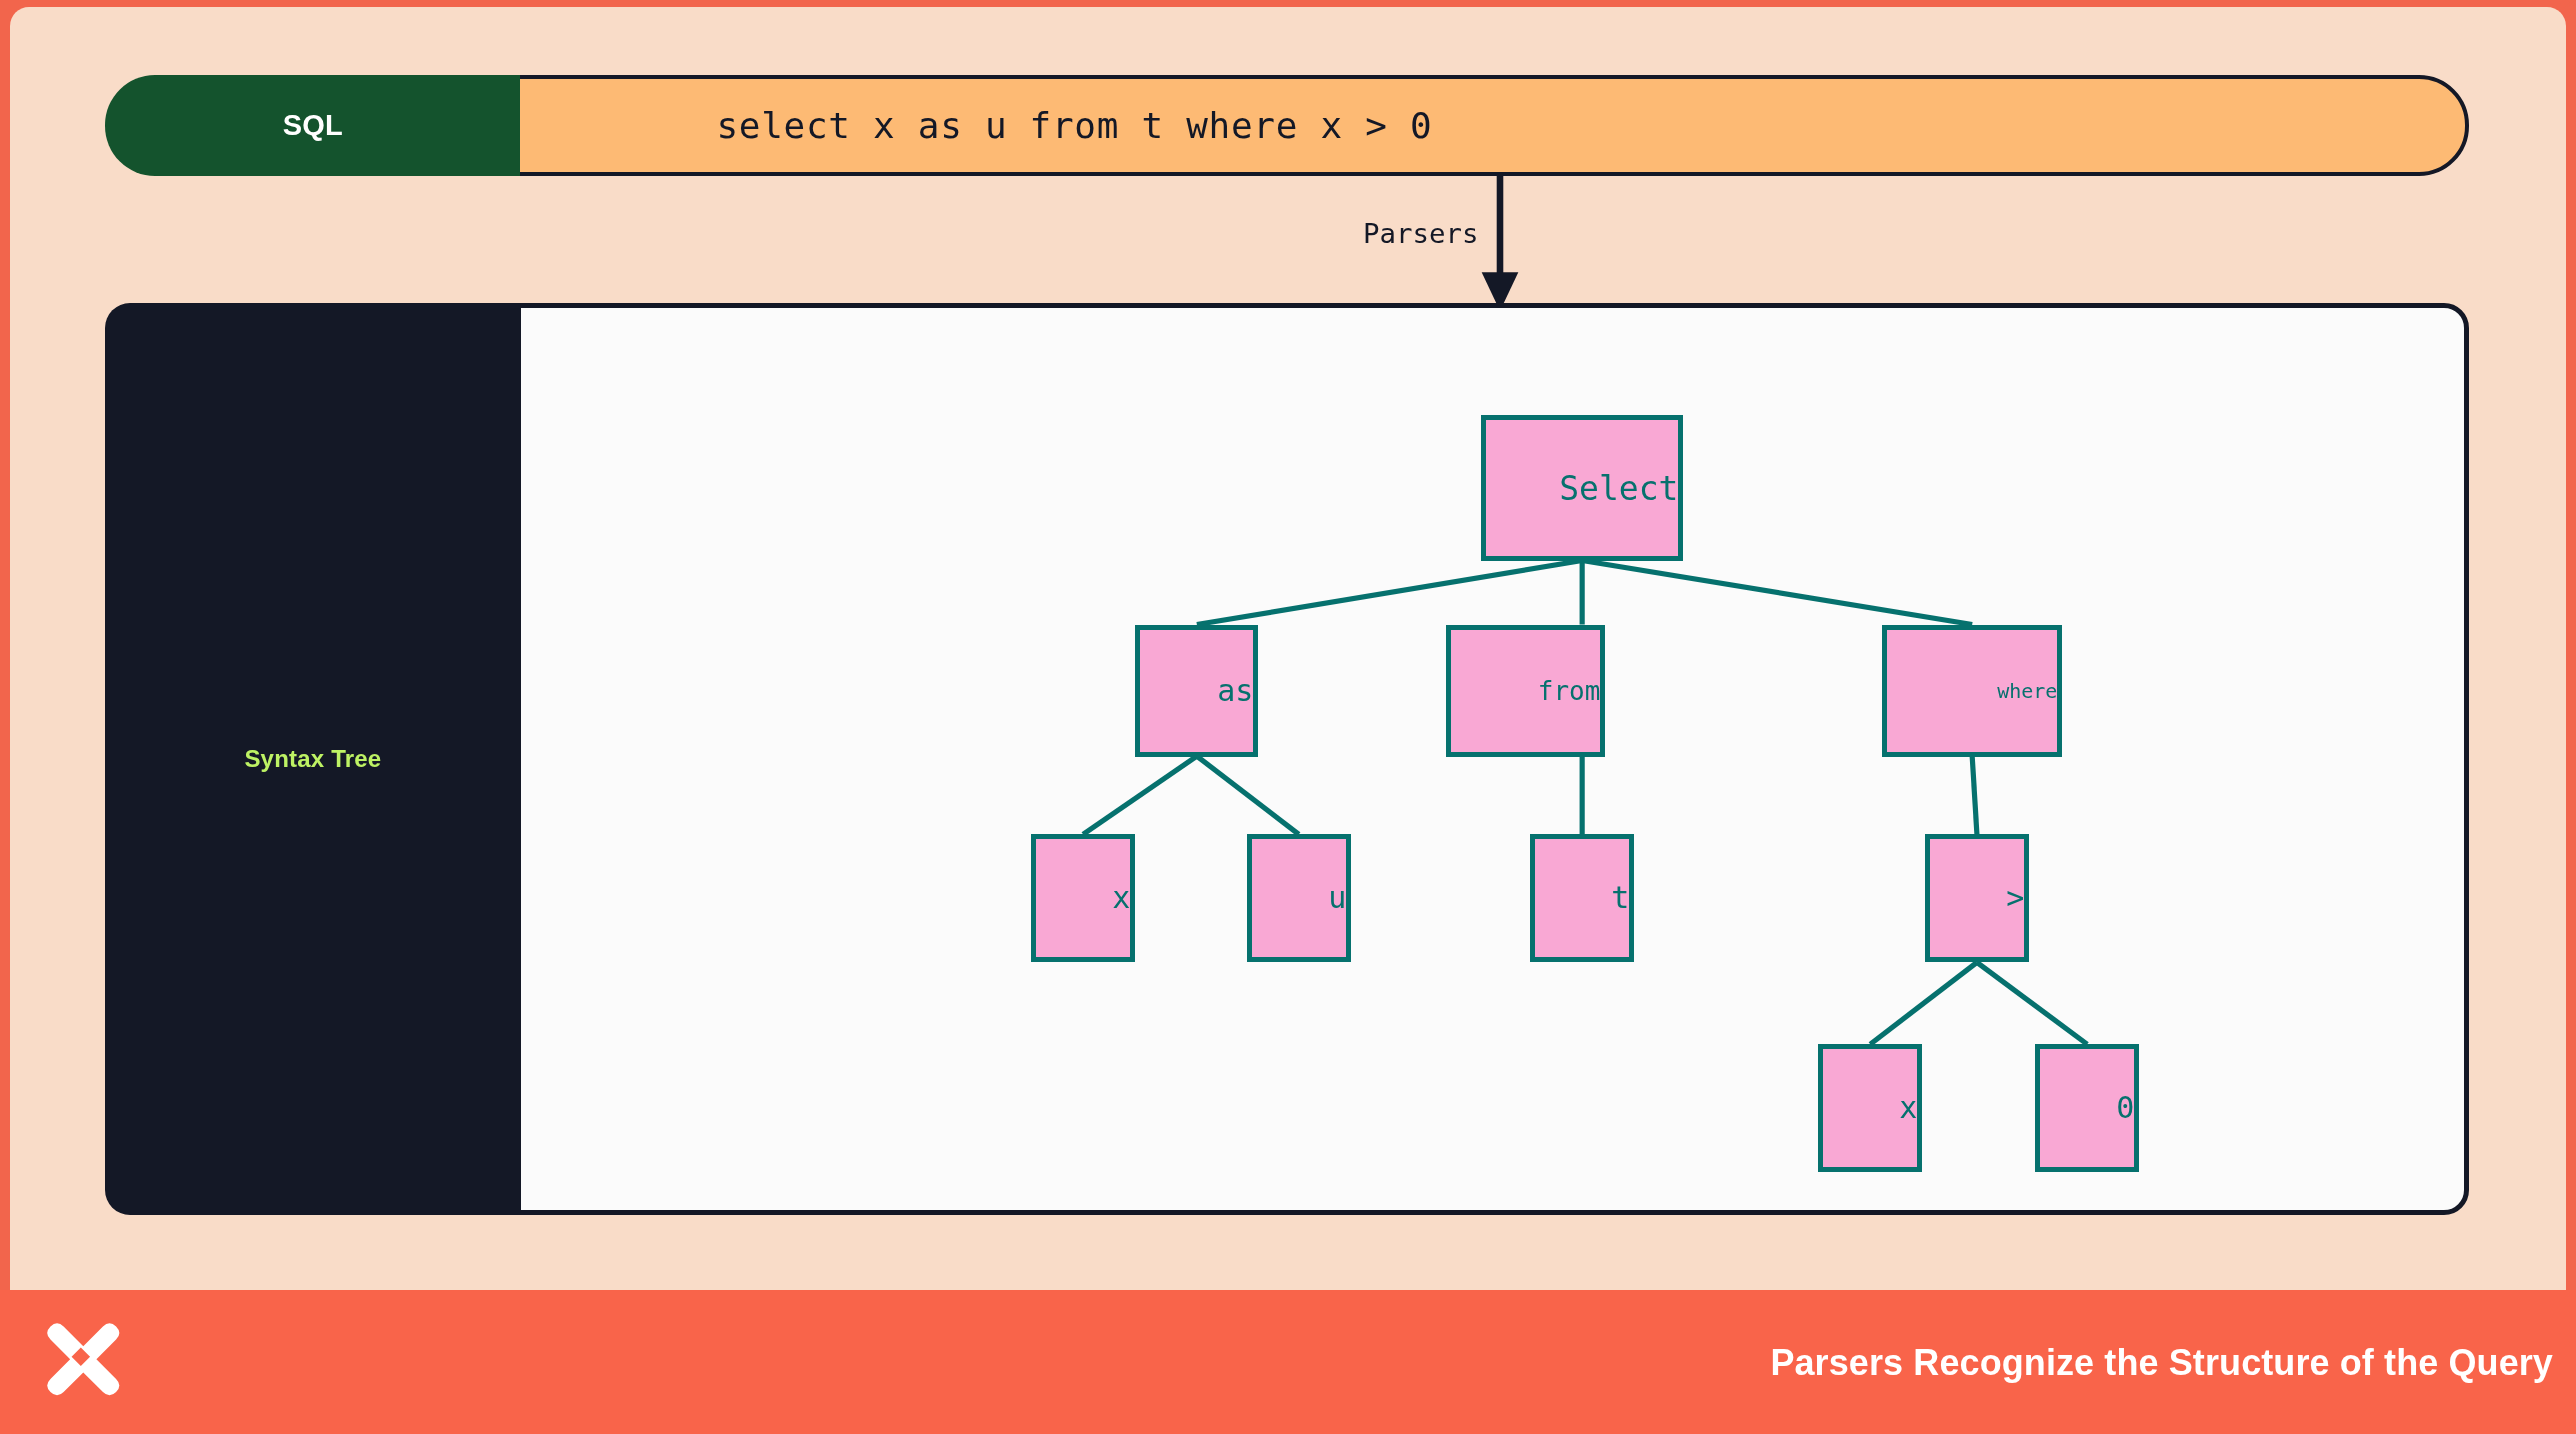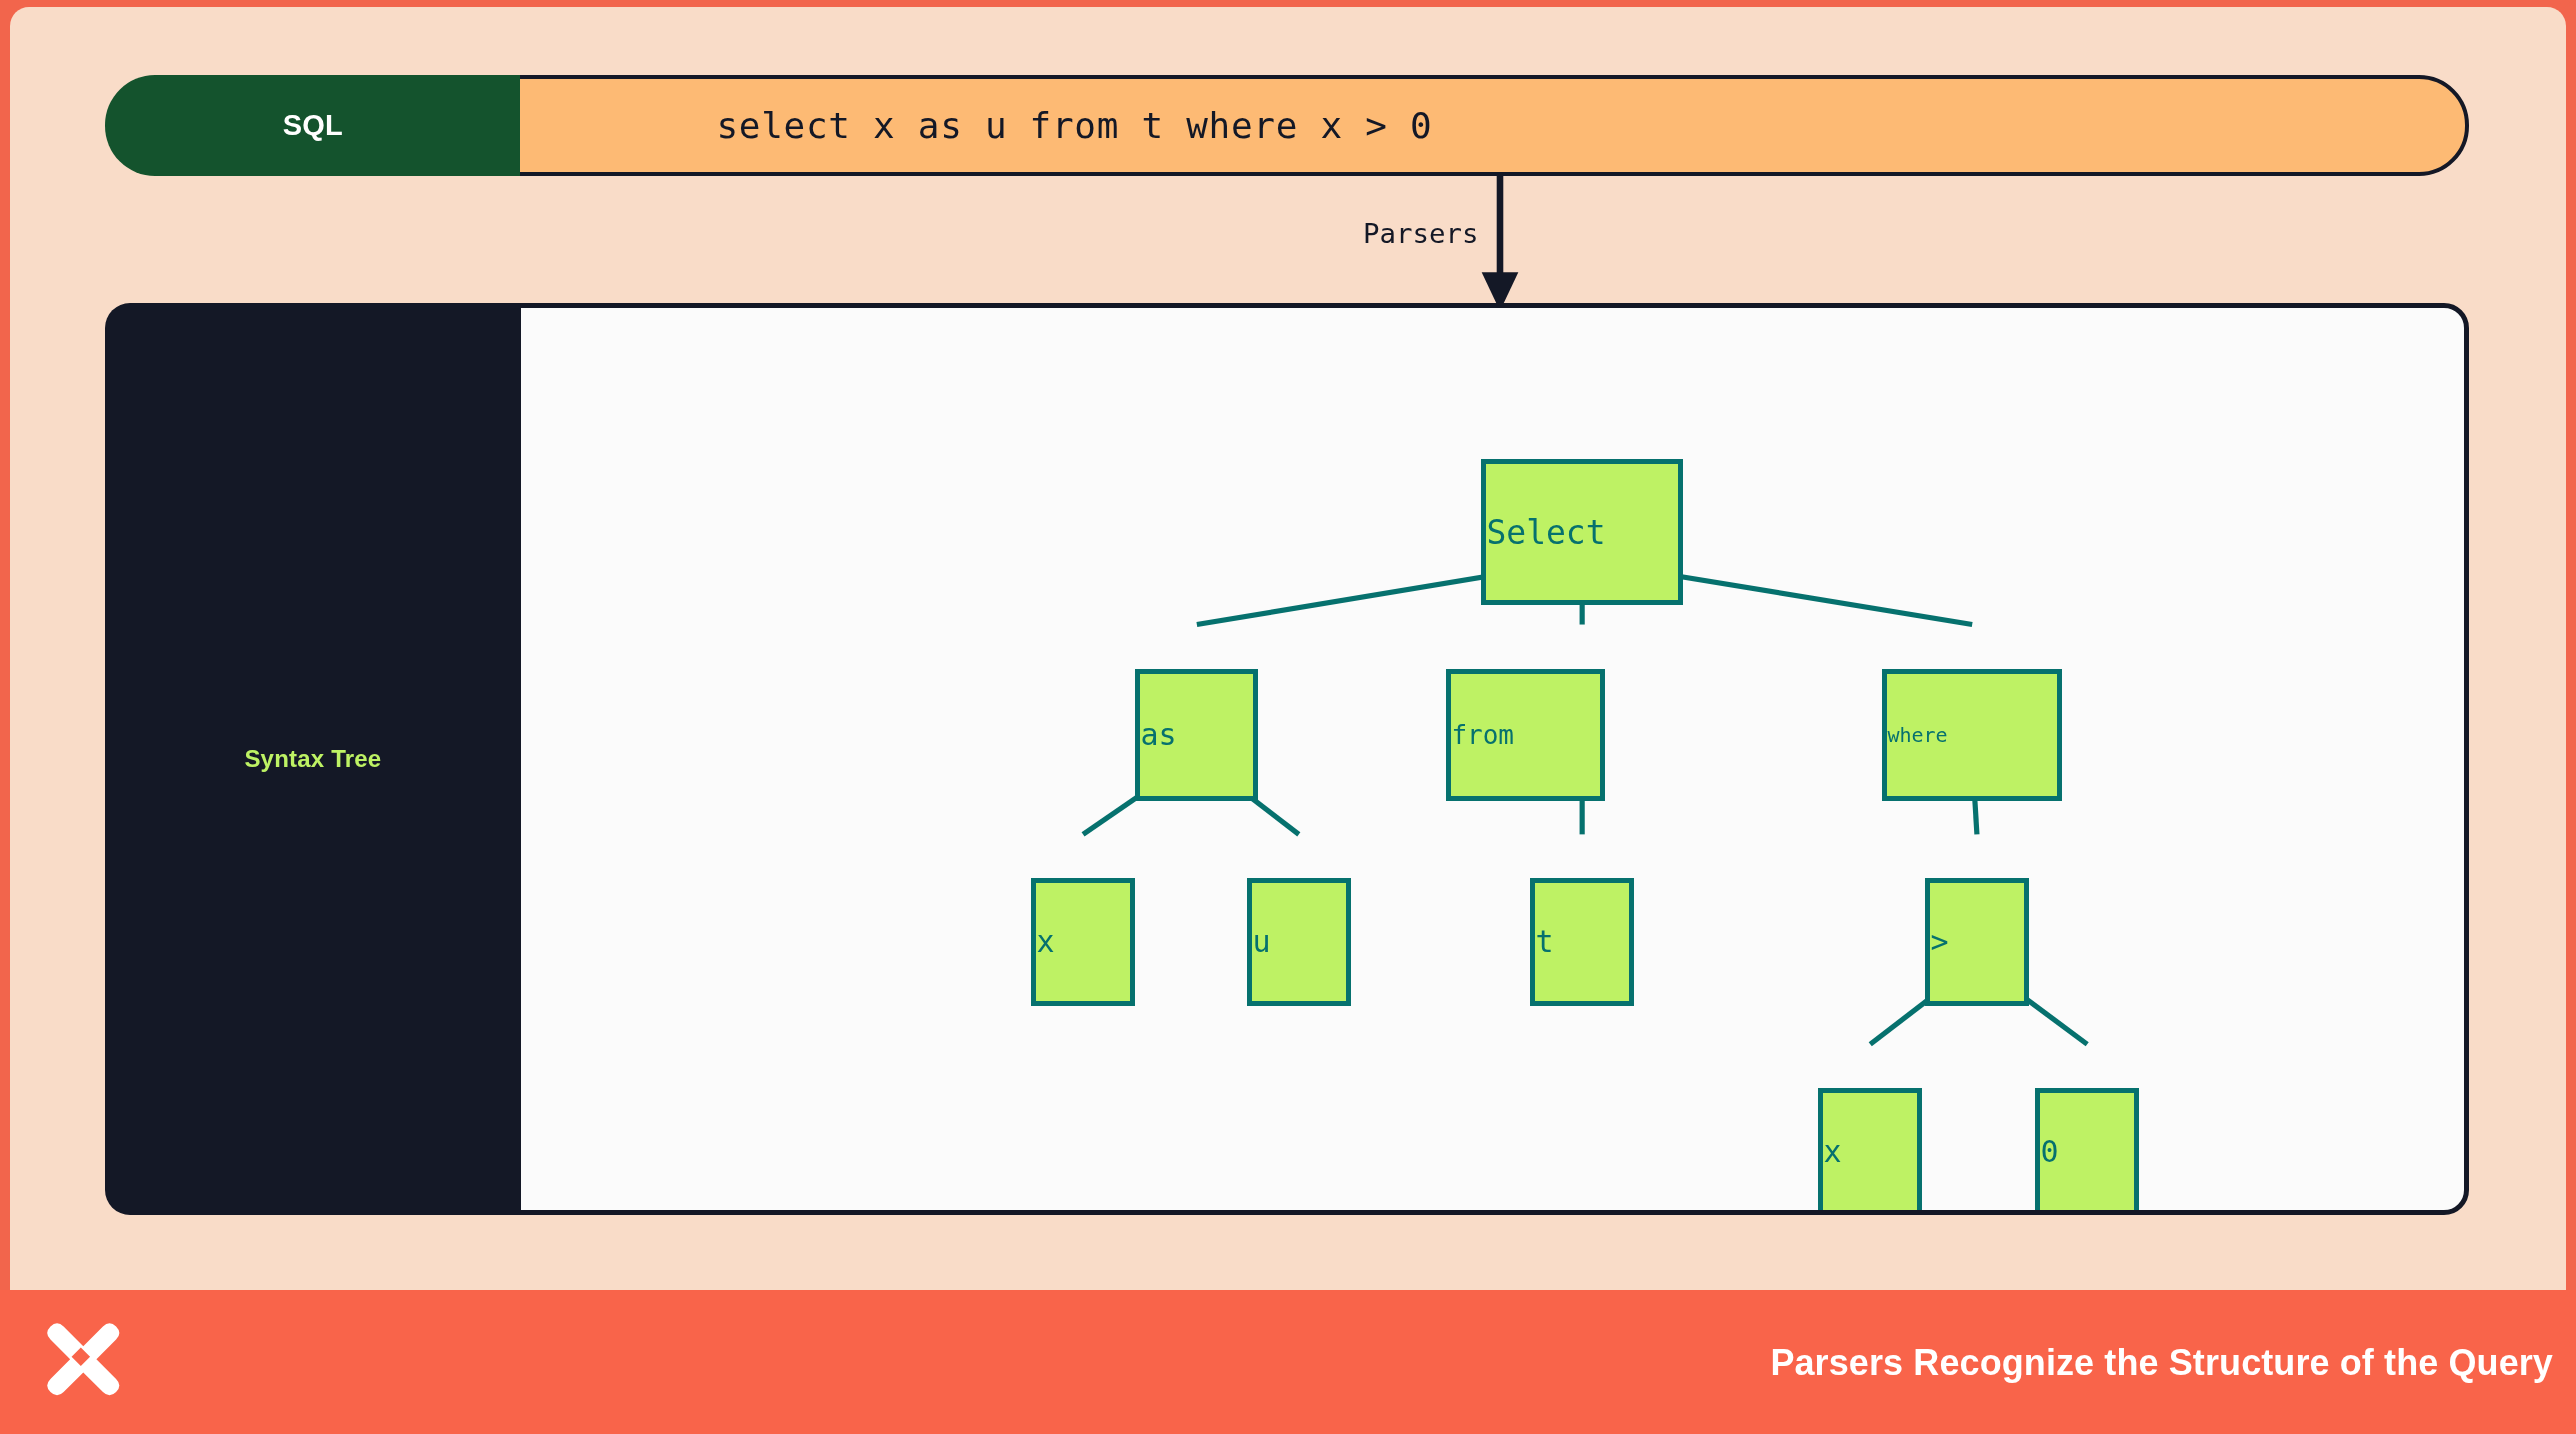--- a/index.html
+++ b/index.html
@@ -114,29 +114,28 @@
   #tree-canvas{
     position:absolute;
     left:0; top:0;
     width:1943px; height:901px;
   }
 
   
   .node{
     position:absolute;
     box-sizing:border-box;
-    background:#bef264;
+    background:#f9a8d4;
     border:5.2px solid #06716E;
     display:flex;
     align-items:center;
-    justify-content:flex-start;
+    justify-content:flex-end;
     font-family:"DejaVu Sans Mono", monospace;
     color:#06716E;
     z-index:3;
-    margin-top:44px;
   }
   .node span{ line-height:1; }
 
   
   #footer{
     position:absolute;
     left:0; bottom:0;
     width:2576px; height:145px;
     background:#F9644A;
     display:flex;

